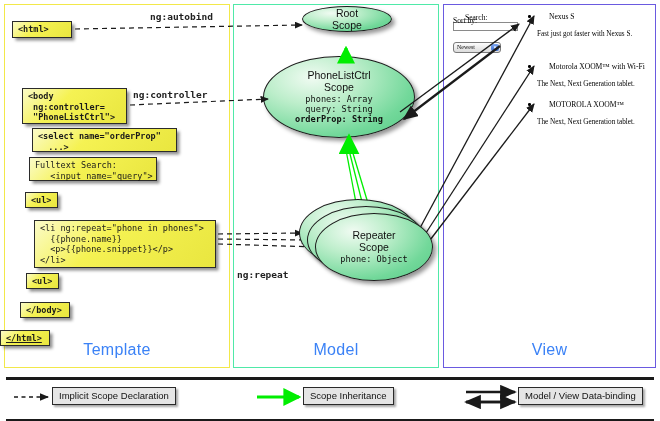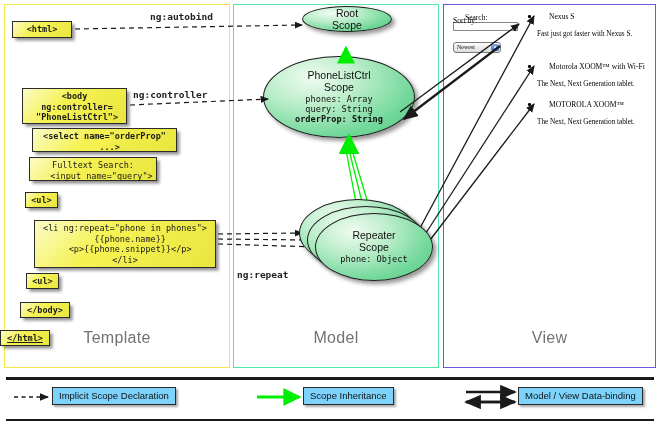--- a/index.html
+++ b/index.html
@@ -6,31 +6,31 @@
   body{width:660px;height:421px;overflow:hidden;
        font-family:"Liberation Sans", sans-serif;}
   #root{position:relative;width:660px;height:421px;}
 
   
   .col{position:absolute;background:#fff;box-sizing:border-box;}
   #col-template{left:4px;  top:4px;  width:226px; height:364px; border:1.5px solid #f2e84a;}
   #col-model   {left:233px;top:4px;  width:206px; height:364px; border:1.5px solid #4fe9a8;}
   #col-view    {left:443px;top:4px;  width:213px; height:364px; border:1.5px solid #6a5ae0;}
 
-  .col-label{position:absolute;width:100%;text-align:center;bottom:20px;
-             font-size:16px;color:#737373;letter-spacing:.3px;}
+  .col-label{position:absolute;width:100%;text-align:center;bottom:8px;
+             font-size:16px;color:#3b82f6;letter-spacing:.3px;}
 
   
   .ybox{position:absolute;box-sizing:border-box;
         border:1.4px solid #2b2b2b;
         background:linear-gradient(135deg,#fbfbc8 0%,#f5f253 38%,#e9e63f 100%);
         box-shadow:2.5px 2.5px 3px rgba(0,0,0,.45);
         font-family:"DejaVu Sans Mono","Liberation Mono",monospace;
         font-size:8.5px;line-height:10.5px;color:#1a1a1a;
-        padding:2px 5px;white-space:pre;font-weight:bold;text-align:center;}
+        padding:2px 5px;white-space:pre;font-weight:bold;}
   .ybox.plain{font-weight:normal;}
 
   
   .ell{position:absolute;box-sizing:border-box;border-radius:50%;
        border:1.6px solid #1d1d1d;
        background:radial-gradient(ellipse at 32% 26%, #f0fbf2 0%, #bdeecb 32%, #72d89a 70%, #55c985 100%);
        box-shadow:3px 3px 4px rgba(0,0,0,.42);
        display:flex;flex-direction:column;align-items:center;justify-content:center;
        text-align:center;color:#101010;}
   .ell .ttl{font-size:10.5px;line-height:12px;}
@@ -51,21 +51,21 @@
   .v-select .arrow{position:absolute;right:1px;top:1px;width:8px;height:7px;border-radius:2px;
                    background:linear-gradient(#7fa8f0,#3c6fd6);color:#fff;font-size:5px;
                    text-align:center;line-height:7px;}
   .v-item{position:absolute;font-family:"Liberation Serif",serif;font-size:7.6px;color:#000;white-space:nowrap;padding-left:12px;}
   .v-item .bullet{position:absolute;left:-9px;top:3px;width:2.6px;height:2.6px;border-radius:50%;background:#000;}
   .v-snip{position:absolute;font-family:"Liberation Serif",serif;font-size:7.2px;color:#000;white-space:nowrap;}
 
   
   #legend{position:absolute;left:0;top:377px;width:660px;height:44px;}
   .rule{position:absolute;left:6px;width:648px;height:2.5px;background:#1a1a1a;}
-  .lgbox{position:absolute;box-sizing:border-box;border:1.3px solid #2a2a2a;background:#7dd3fc;
+  .lgbox{position:absolute;box-sizing:border-box;border:1.3px solid #2a2a2a;background:#e5e5e5;
          box-shadow:1.5px 1.5px 2px rgba(0,0,0,.35);
          font-size:9.5px;color:#111;padding:2px 6px;white-space:nowrap;line-height:12px;}
 
   svg.ovl{position:absolute;left:0;top:0;width:660px;height:421px;pointer-events:none;}
 </style>
 </head>
 <body>
 
 <div id="root">
 

